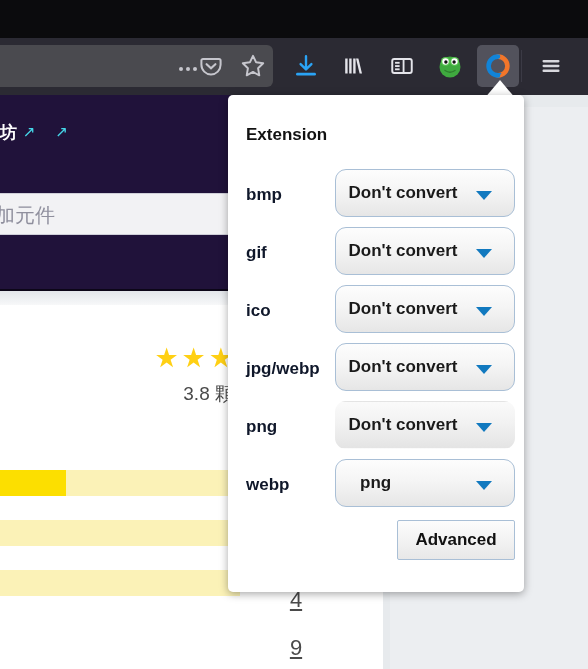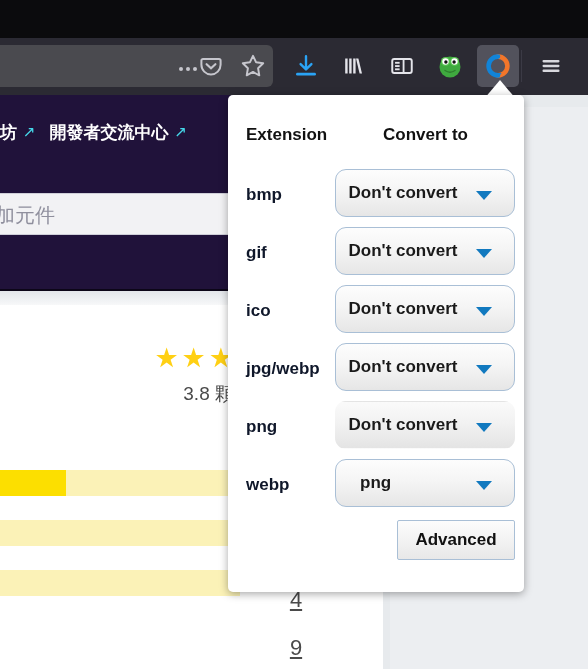--- a/index.html
+++ b/index.html
@@ -108,21 +108,20 @@
 
   <div id="page-header"></div>
   <div id="page-header-rule"></div>
 
   <div id="nav-links">
     <span class="nav-item">
       <span>坊</span>
       <span class="ext-arrow">↗</span>
     </span>
     <span class="nav-item">
-      <span>開發者交流中心</span>
       <span class="ext-arrow">↗</span>
     </span>
   </div>
 
   <div id="search-wrap">
     <div id="search-input">找附加元件</div>
   </div>
 
   <div id="content-white"></div>
   <div id="content-top-band"></div>
@@ -233,21 +232,20 @@
       <rect x="3.5" y="15.6" width="17" height="2.4" rx="1.1" fill="#d8d8de"></rect>
     </svg>
   </div>
 </div>
 
 <div id="popup-arrow"></div>
 <div id="popup">
 
   <div id="popup-head">
     <div class="head-ext">Extension</div>
-    <div class="head-conv">Convert to</div>
   </div>
 
   <div class="row" style="top:74px">
     <div class="row-label">bmp</div>
     <div class="select">
       <div class="select-label">Don't convert</div>
       <div class="caret"></div>
     </div>
   </div>
 

